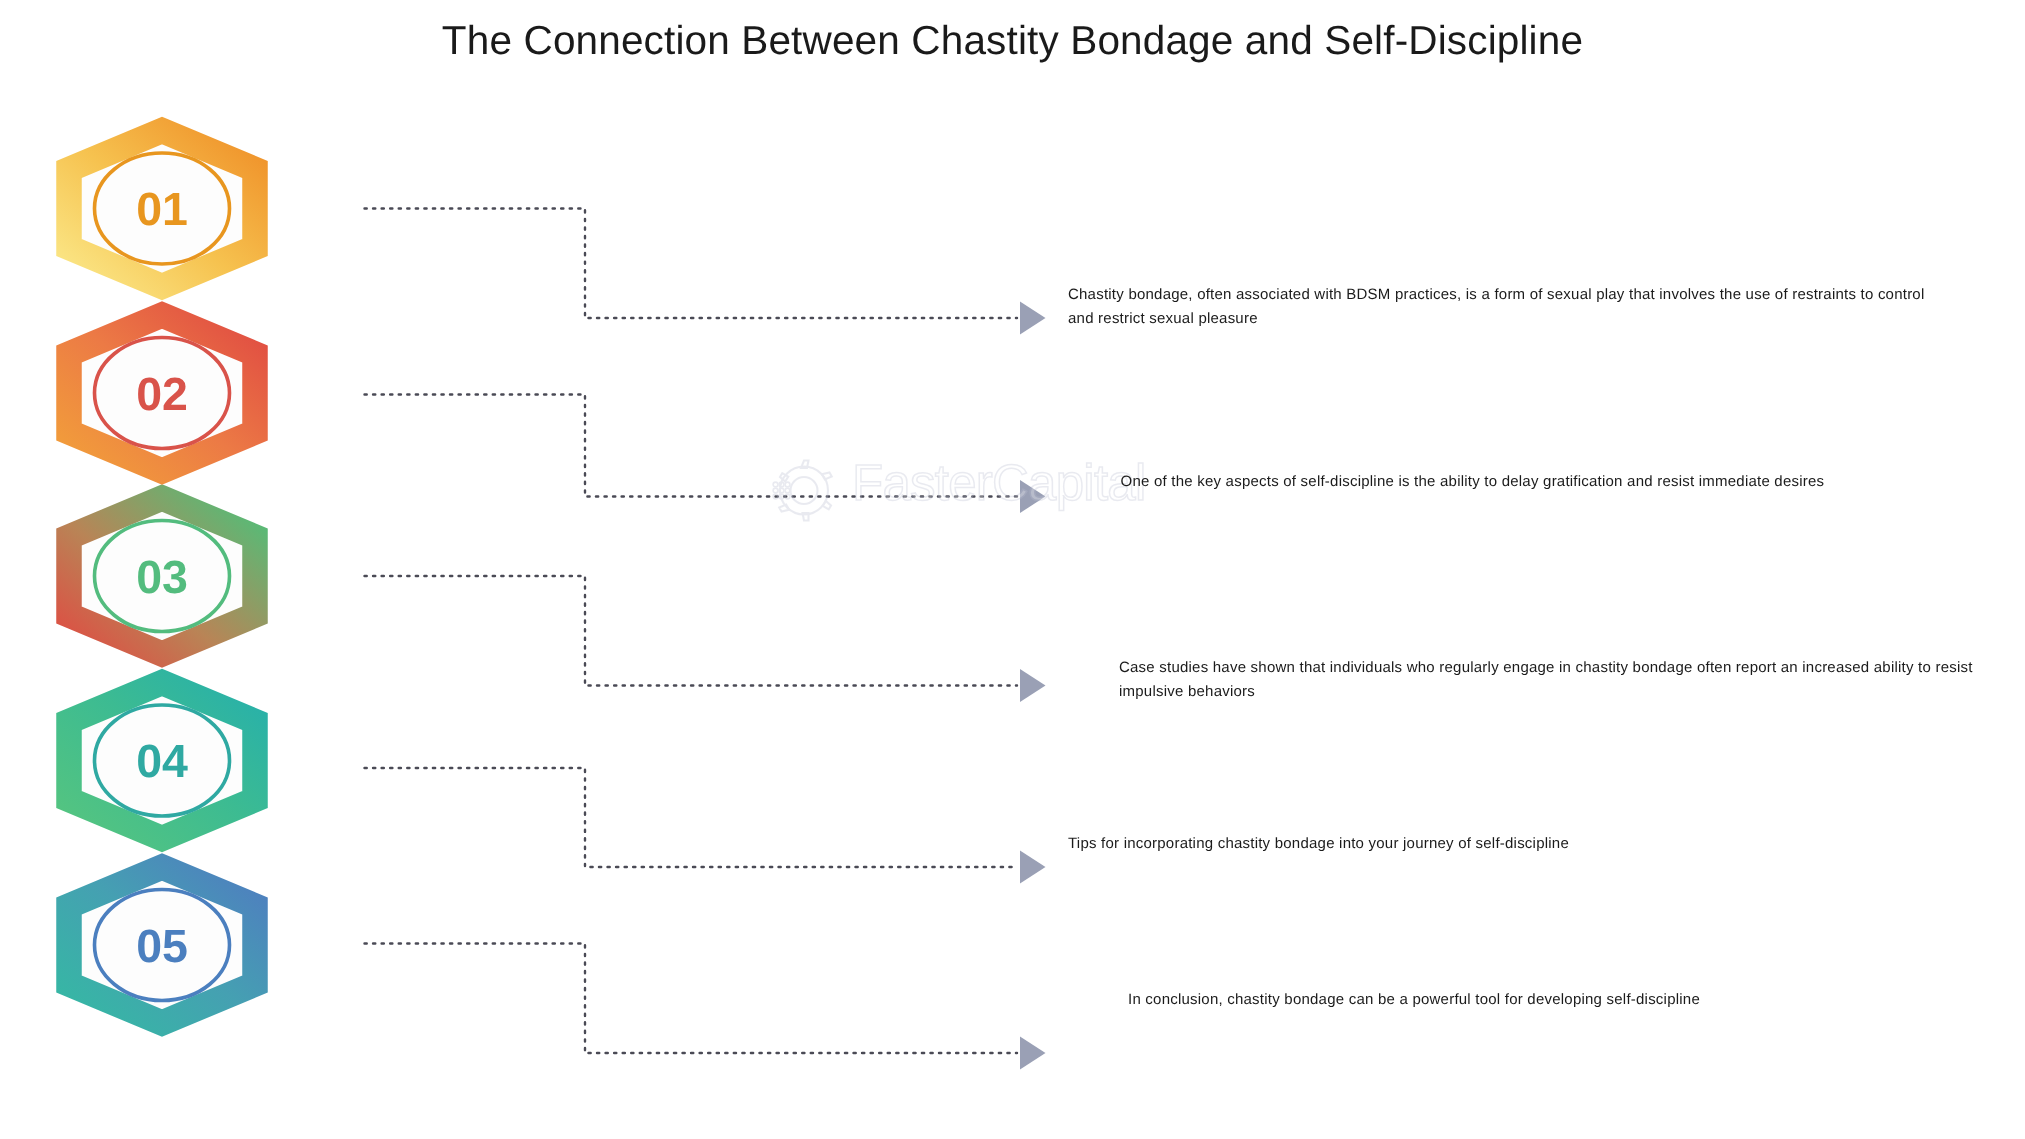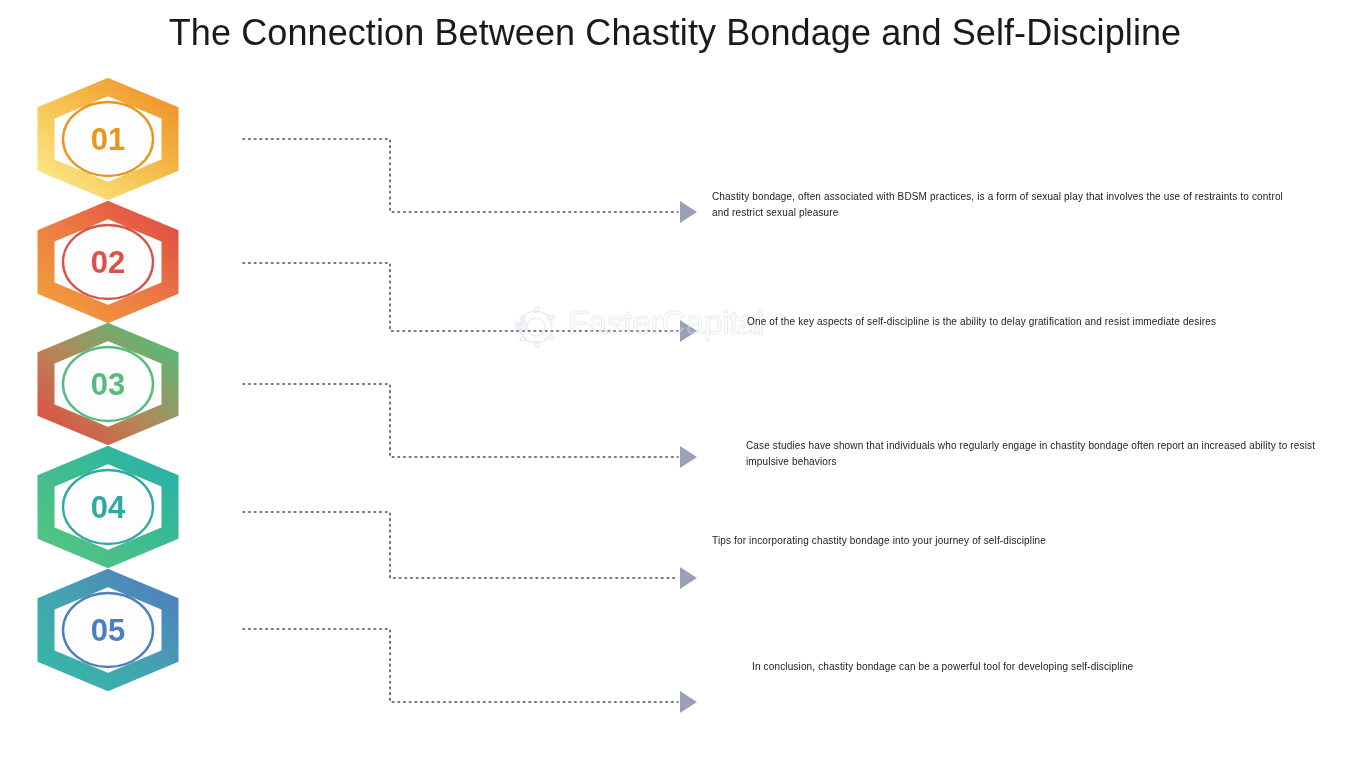--- a/index.html
+++ b/index.html
@@ -11,21 +11,21 @@
     overflow:hidden;
   }
 
   .canvas{position:absolute;inset:0;}
 
   
   .title{
     position:absolute;
     left:0; top:12px; width:1350px;
     text-align:center;
-    font-size:36px;
+    font-size:27px;
     font-weight:400;
     color:#1a1a1a;
     letter-spacing:0.1px;
     white-space:nowrap;
     font-family:"Liberation Sans", sans-serif;
   }
 
   
   .layer{position:absolute;left:0;top:0;width:1350px;height:759px;}
 
@@ -34,21 +34,21 @@
     position:absolute;
     font-size:10px;
     line-height:16px;
     color:#1b1b1b;
     font-family:"Liberation Sans", sans-serif;
     letter-spacing:0.15px;
   }
   .desc-1{left:712px; top:189px; width:580px;}
   .desc-2{left:712px; top:314px; width:580px;margin-left:35px;}
   .desc-3{left:746px; top:438px; width:600px;}
-  .desc-4{left:712px; top:533px; width:580px;}
+  .desc-4{left:712px; top:555px; width:580px;}
   .desc-5{left:712px; top:659px; width:580px;margin-left:40px;}
 
   
   .watermark{
     position:absolute;
     left:508px; top:301px;
     width:260px; height:52px;
     opacity:.30;
     pointer-events:none;
   }

